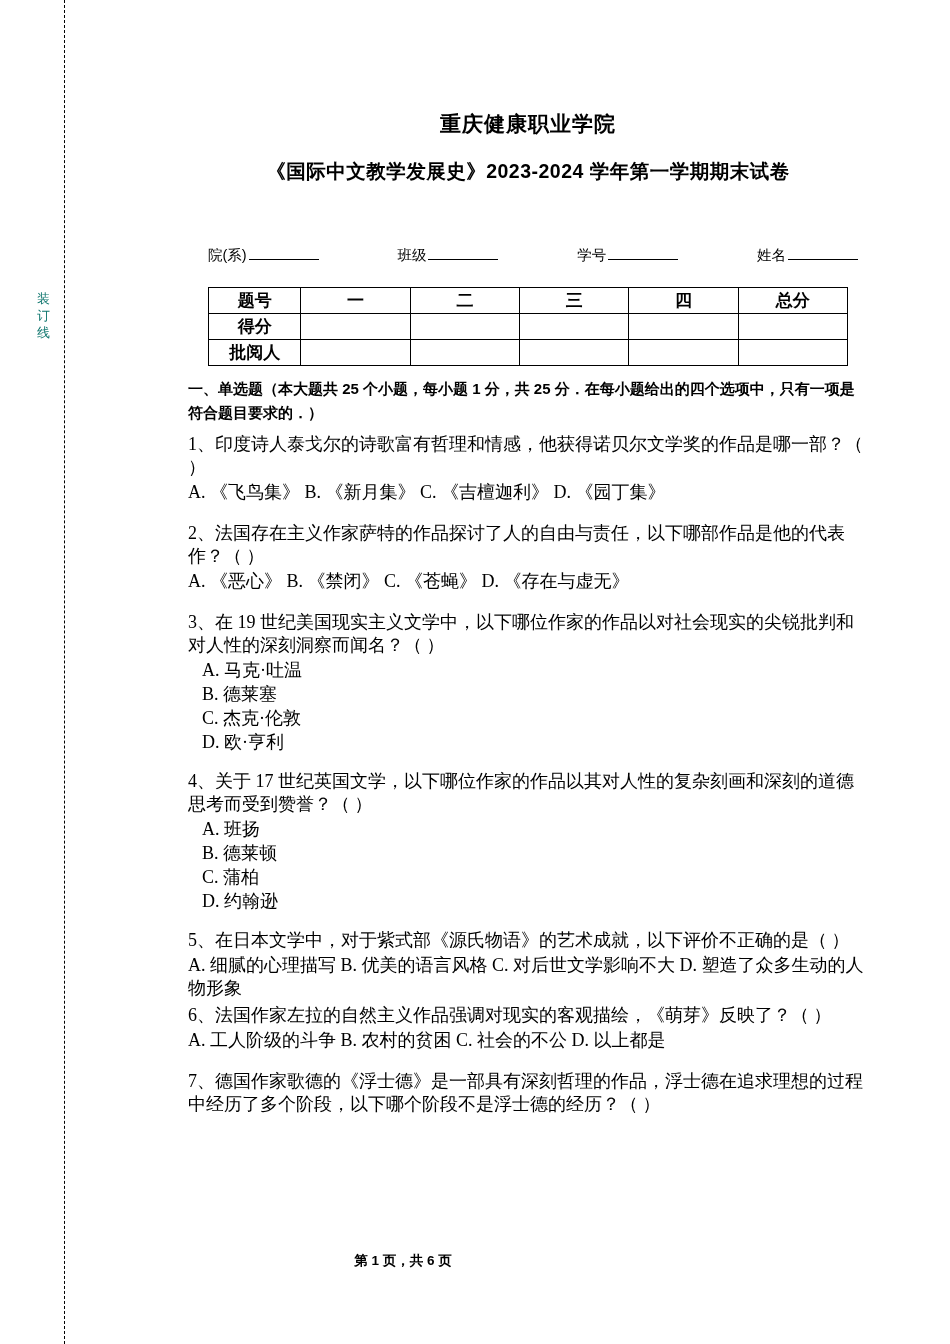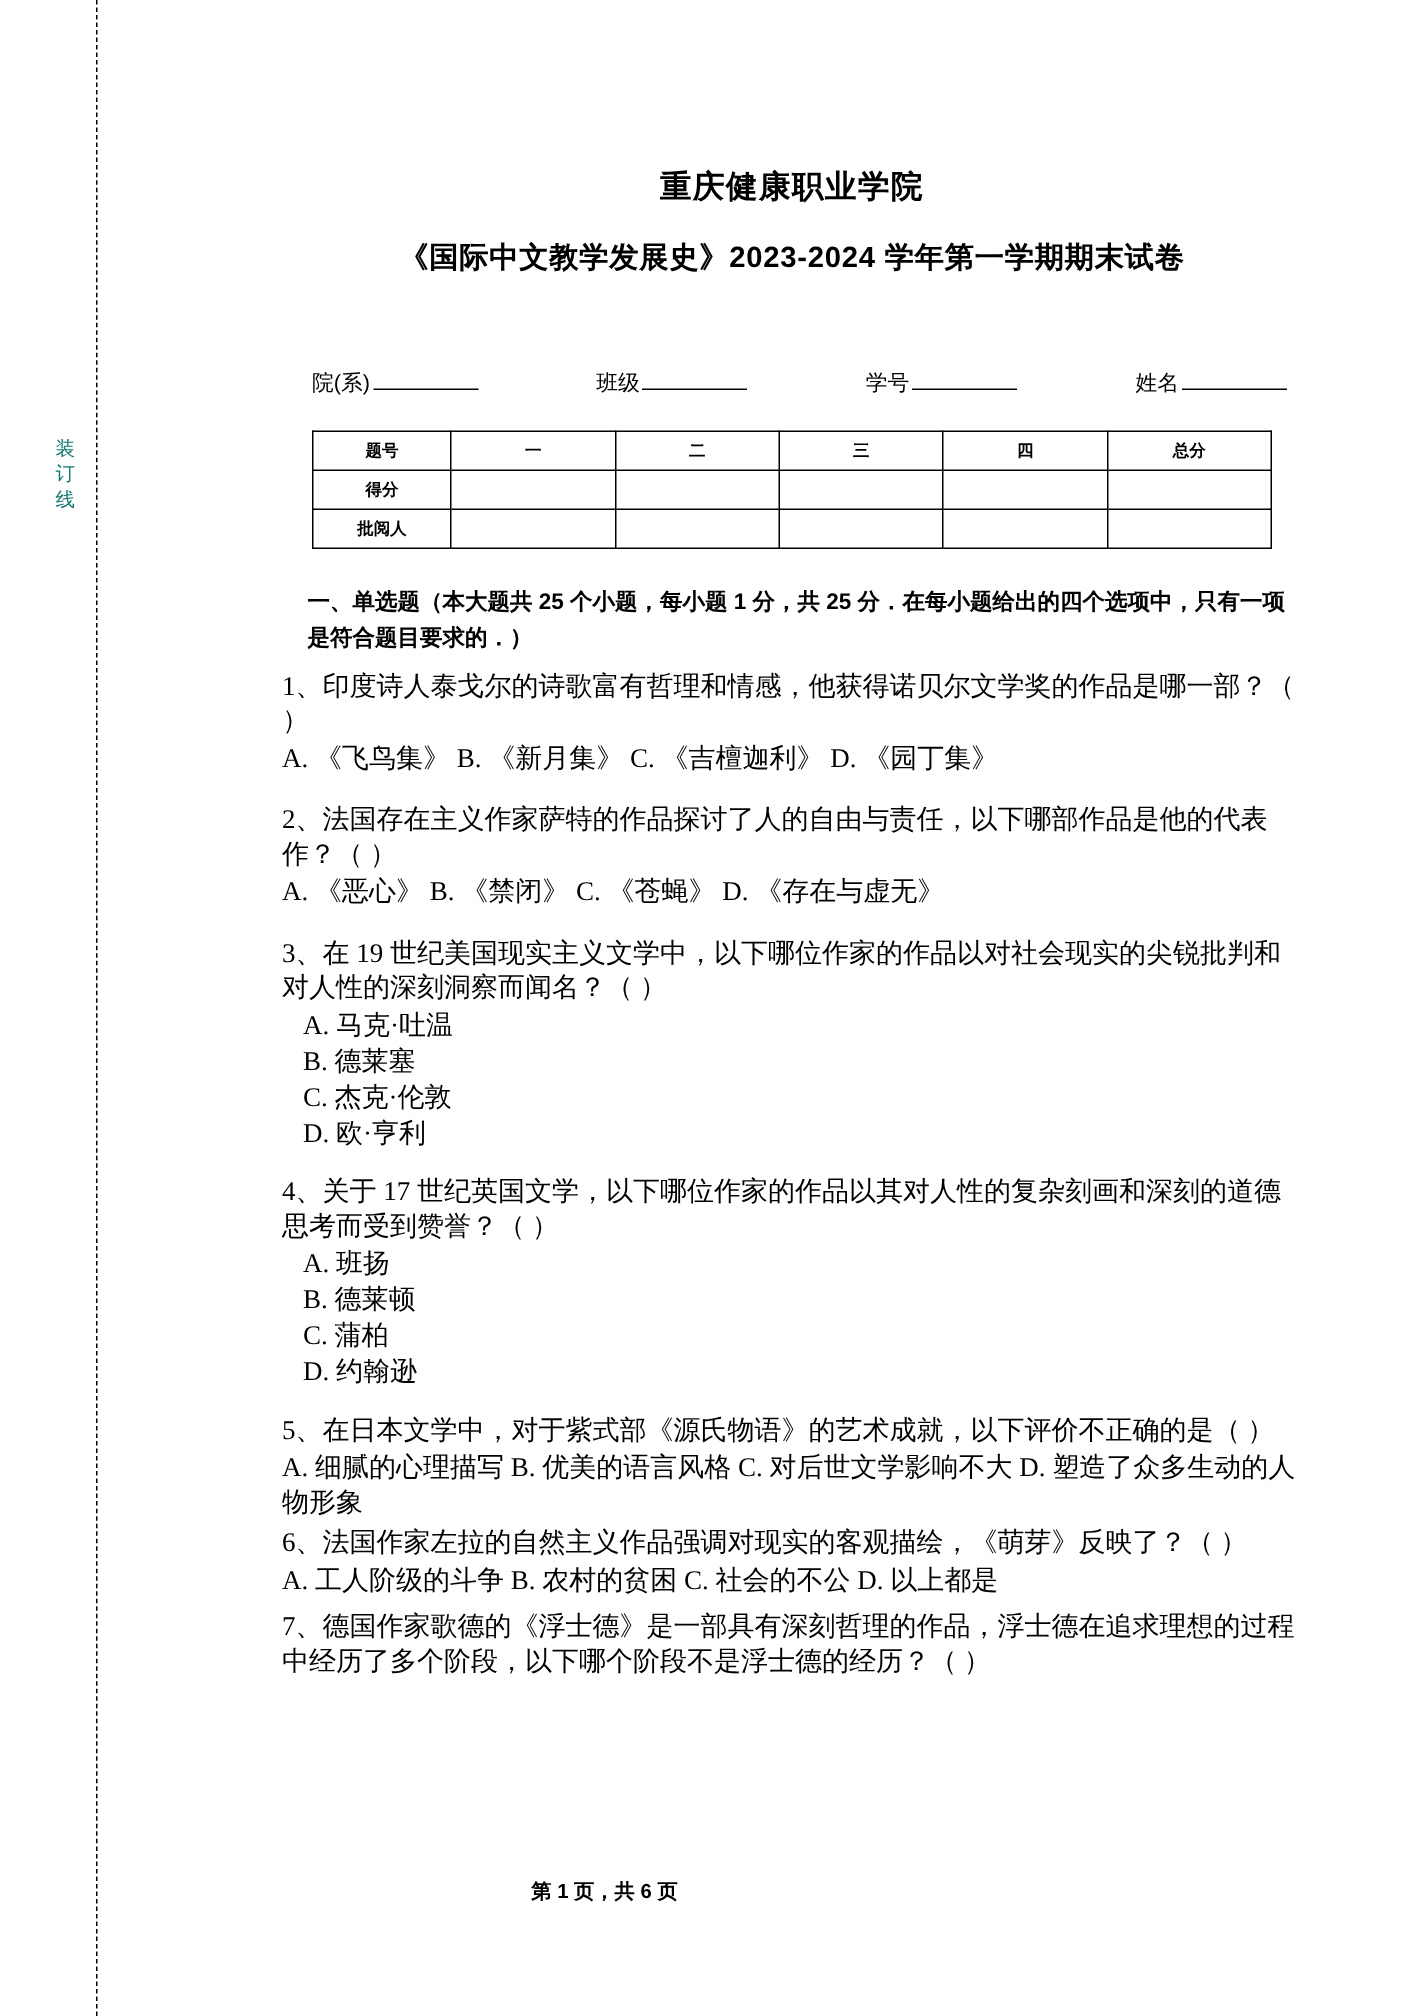--- a/index.html
+++ b/index.html
@@ -85,23 +85,23 @@
     display: inline-block;
     width: 70px;
     border-bottom: 1px solid #000;
     margin-left: 2px;
     height: 14px;
   }
 
   table.score-table {
     border-collapse: collapse;
     width: 640px;
-    margin: 0 0 24px 20px;
-    font-family: "Liberation Sans", "DejaVu Sans", sans-serif;
-    font-size: 11px;
+    margin: 0 0 11px 20px;
+    font-family: "Liberation Sans", "DejaVu Sans", sans-serif;
+    font-size: 17px;
   }
   table.score-table td {
     border: 1px solid #000;
     height: 23px;
     text-align: center;
     padding: 1px 2px;
   }
   table.score-table td.head-col {
     width: 92px;
     font-weight: bold;
@@ -109,21 +109,21 @@
   table.score-table td.col {
     width: 110px;
     font-weight: bold;
   }
 
   .section-heading {
     font-family: "Liberation Sans", "DejaVu Sans", sans-serif;
     font-weight: bold;
     font-size: 15px;
     line-height: 24px;
-    margin: 4px 0 8px 17px;
+    margin: 4px 0 8px 0;
   }
 
   .q {
     margin: 0 0 6px 0;
     font-size: 18px;
     line-height: 23px;
   }
   .q-stem {
     margin: 0 0 2px 0;
   }
@@ -232,21 +232,21 @@
       <div class="q opt-line">B. 德莱顿</div>
       <div class="q opt-line">C. 蒲柏</div>
       <div class="q opt-line">D. 约翰逊</div>
     </div>
 
     <div class="q-block" style="margin-bottom:4px;">
       <div class="q q-stem">5、在日本文学中，对于紫式部《源氏物语》的艺术成就，以下评价不正确的是（ ）</div>
       <div class="q q-inline-opts">A. 细腻的心理描写  B. 优美的语言风格  C. 对后世文学影响不大  D. 塑造了众多生动的人物形象</div>
     </div>
 
-    <div class="q-block" style="margin-bottom:8px;">
+    <div class="q-block" style="margin-bottom:18px;">
       <div class="q q-stem">6、法国作家左拉的自然主义作品强调对现实的客观描绘，《萌芽》反映了？（ ）</div>
       <div class="q q-inline-opts">A. 工人阶级的斗争  B. 农村的贫困  C. 社会的不公  D. 以上都是</div>
     </div>
 
     <div class="q-block">
       <div class="q q-stem">7、德国作家歌德的《浮士德》是一部具有深刻哲理的作品，浮士德在追求理想的过程中经历了多个阶段，以下哪个阶段不是浮士德的经历？（ ）</div>
     </div>
 
   </div>
 

